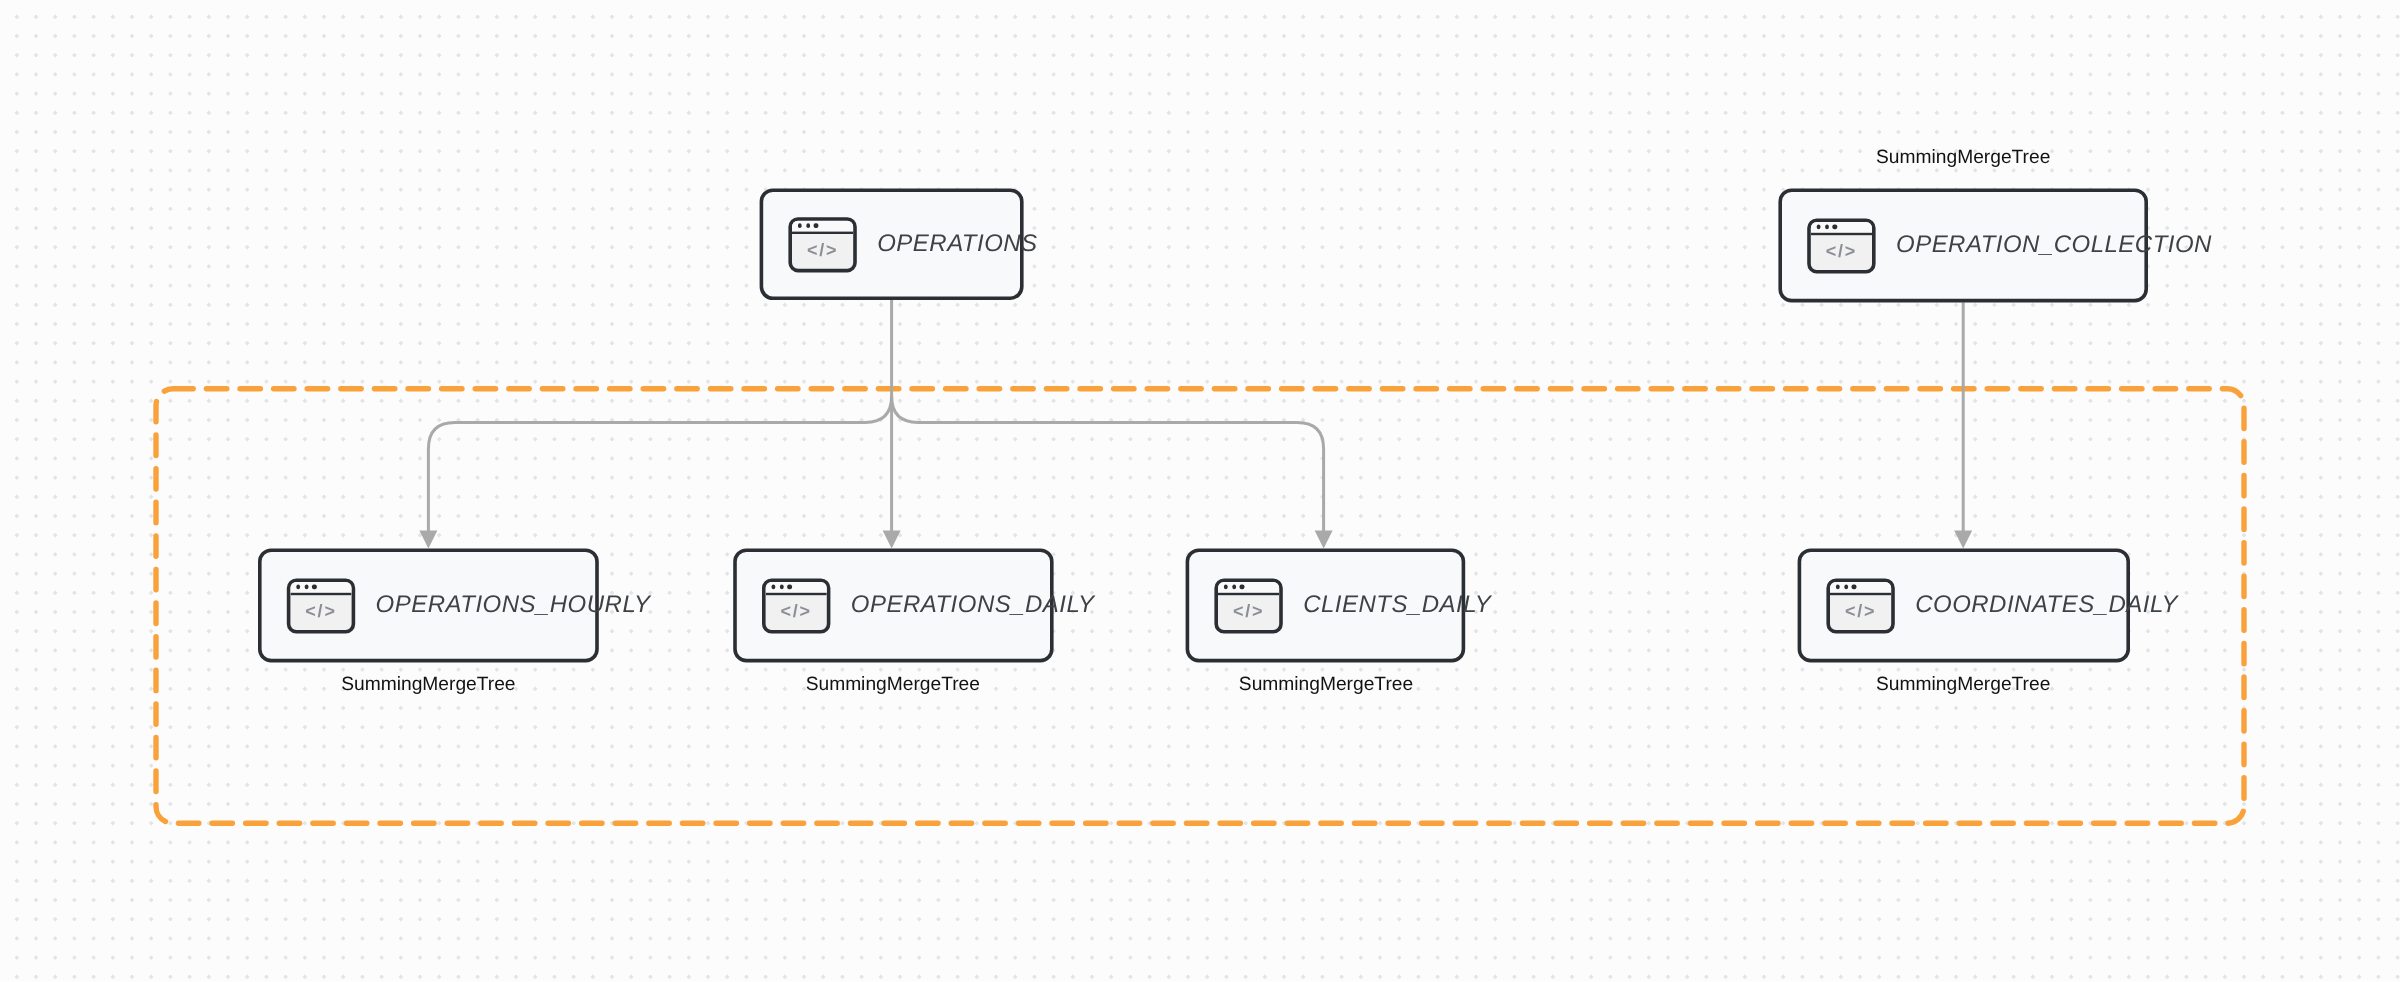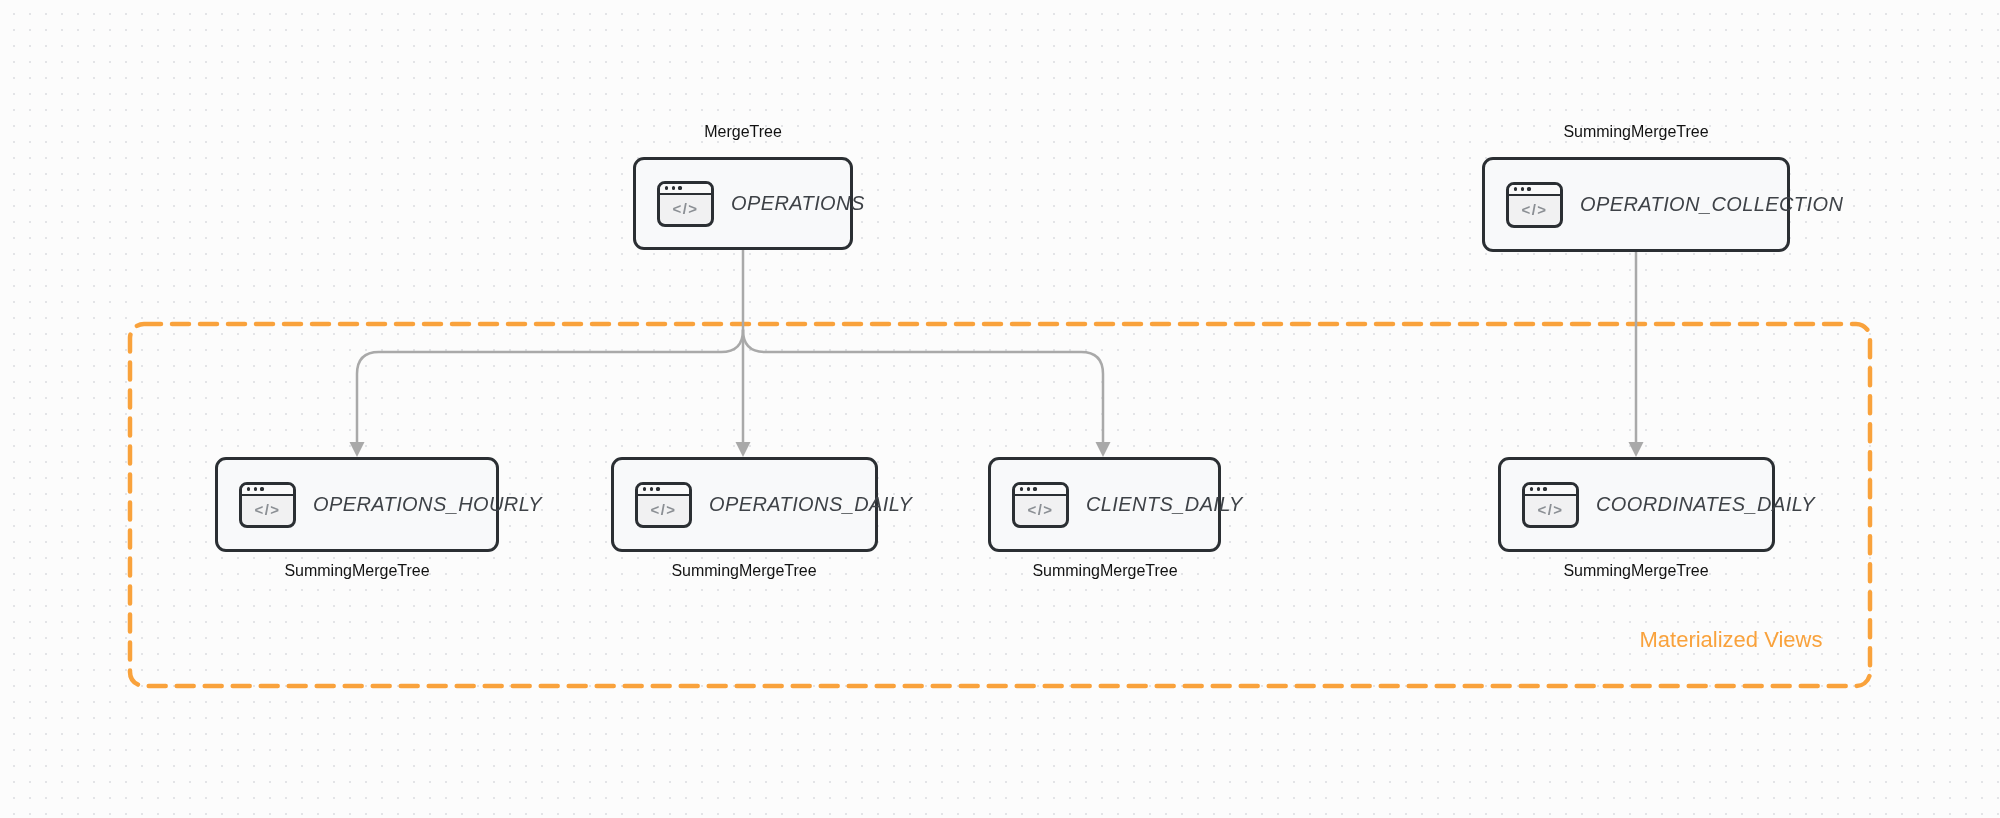--- a/index.html
+++ b/index.html
@@ -113,29 +113,27 @@
     <path d="M 743 330 Q 743 352 721 352 L 379 352 Q 357 352 357 374 L 357 443" fill="none" stroke="#a9a9a9" stroke-width="2.5" stroke-linecap="round"></path>
     <polygon points="349.5,442 364.5,442 357,457" fill="#a9a9a9"></polygon>
 
     <path d="M 743 330 Q 743 352 765 352 L 1081 352 Q 1103 352 1103 374 L 1103 443" fill="none" stroke="#a9a9a9" stroke-width="2.5" stroke-linecap="round"></path>
     <polygon points="1095.5,442 1110.5,442 1103,457" fill="#a9a9a9"></polygon>
 
     <path d="M 1636 252 L 1636 443" fill="none" stroke="#a9a9a9" stroke-width="2.5"></path>
     <polygon points="1628.5,442 1643.5,442 1636,457" fill="#a9a9a9"></polygon>
   </svg>
 
-  <div class="engine-label" style="left:573px; top:121px;">MergeTree</div>
   <div class="engine-label" style="left:1466px; top:121px;">SummingMergeTree</div>
 
   <div class="engine-label" style="left:187px; top:560px;">SummingMergeTree</div>
   <div class="engine-label" style="left:574px; top:560px;">SummingMergeTree</div>
   <div class="engine-label" style="left:935px; top:560px;">SummingMergeTree</div>
   <div class="engine-label" style="left:1466px; top:560px;">SummingMergeTree</div>
 
-  <div class="group-label" style="left:1521px; top:626px;">Materialized Views</div>
 
   <div class="node" style="left:633px; top:157px; width:220px; height:93px;">
     <div class="code-icon">
       <div class="bar">
           <span class="dot"></span>
           <span class="dot"></span>
           <span class="dot"></span>
         </div>
       <div class="body">&lt;/&gt;</div>
     </div>

